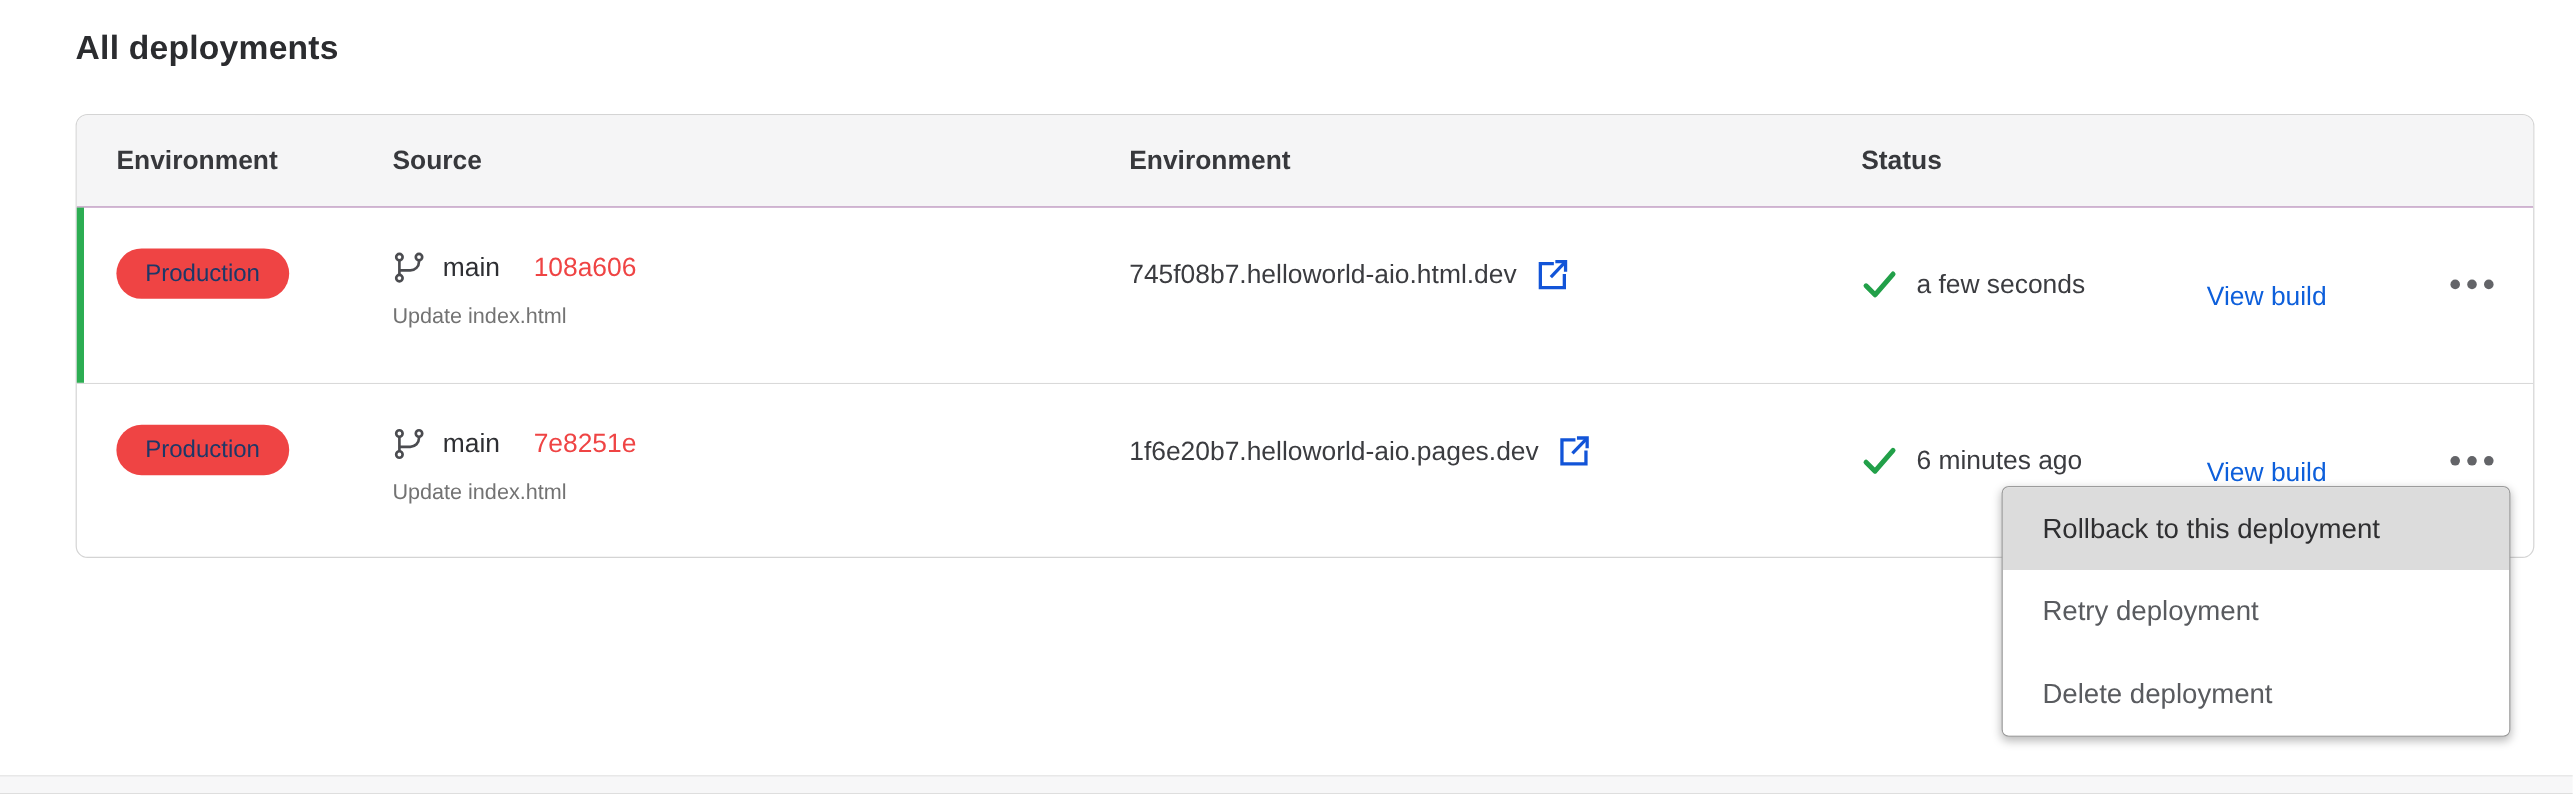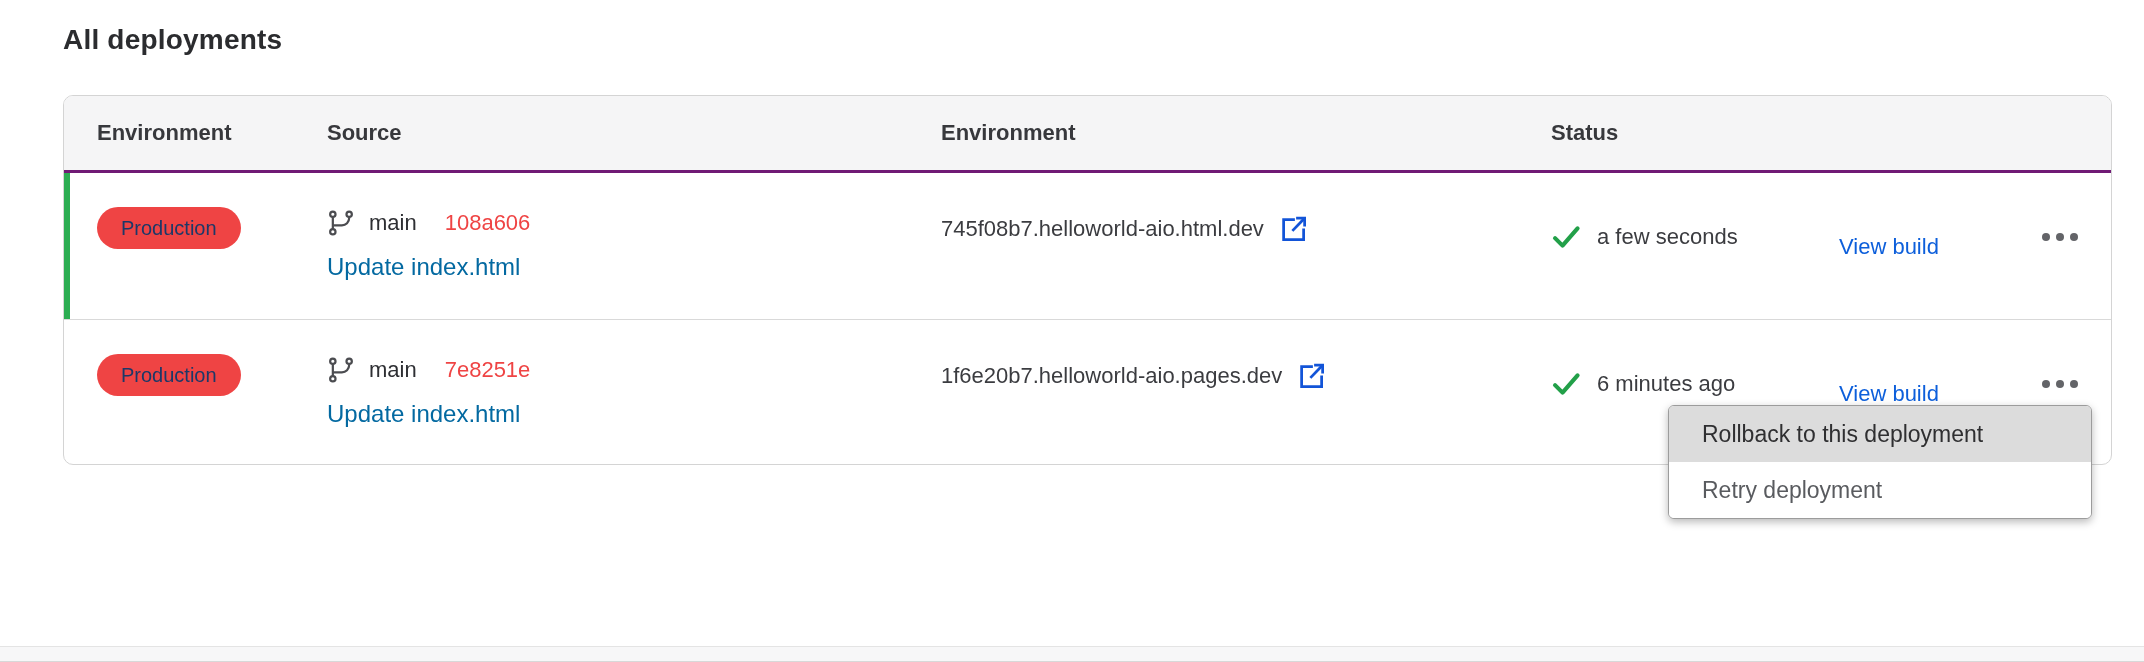--- a/index.html
+++ b/index.html
@@ -8,59 +8,59 @@
 
   .page-title { position:absolute; left:63px; top:24px; font-size:28px;
     font-weight:600; color:#2b2c2f; letter-spacing:0.2px; }
 
   
   .deploy-table { position:absolute; left:63px; top:95px; width:2049px;
     border:1px solid #d4d4d4; border-radius:10px; background:#fff; }
 
   .thead { display:grid; grid-template-columns:230px 614px 610px 1fr;
     height:77px; align-items:center; background:#f5f5f6;
-    border-bottom:3px solid #701a75; border-radius:9px 9px 0 0;
+    border-bottom:1px solid #701a75; border-radius:9px 9px 0 0;
     padding-left:33px; font-size:22px; font-weight:600; color:#37383c; }
 
   .trow { position:relative; display:grid; grid-template-columns:230px 614px 610px 1fr;
     height:146px; padding-left:33px; align-items:start; }
   .trow + .trow { border-top:1px solid #d9d9d9; height:145px; }
   .trow.current::before { content:""; position:absolute; left:0; top:0; bottom:0;
     width:6px; background:#2cad52; }
   .trow:last-child { border-radius:0 0 9px 9px; }
 
   .cell-env { padding-top:34px; }
   .badge { display:inline-block; background:#ef4444; color:#1c3868;
     font-size:20px; line-height:42px; padding:0 24px; border-radius:21px; }
 
   .cell-source { padding-top:36px; }
   .src-line1 { display:flex; align-items:center; font-size:22px; color:#2e2f33; }
   .branch-icon { width:28px; height:28px; margin-right:14px; flex:none; }
   .branch-name { font-weight:400; margin-right:28px; color:#2e2f33; }
   .commit-link { color:#ef4444; text-decoration:none; cursor:pointer; }
-  .src-line2 { margin-top:16px; font-size:24px; color:#0369a1; }
+  .src-line2 { margin-top:16px; font-size:18px; color:#737373; }
 
   .cell-deploy { padding-top:41px; display:flex; align-items:center;
     font-size:22px; color:#3b3c40; }
   .ext-icon { width:30px; height:30px; margin-left:14px; cursor:pointer; flex:none; }
 
   .cell-status { padding-top:41px; padding-right:33px; display:flex; align-items:center; }
   .check-icon { width:30px; height:30px; flex:none; margin-right:16px; }
   .status-time { width:242px; flex:none; font-size:22px; color:#3b3c40; }
   .view-build { width:167px; flex:none; font-size:22px; color:#0d5fdb;
     text-decoration:none; cursor:pointer;margin-top:20px; }
   .dots-btn { margin-left:auto; display:flex; gap:6px; align-items:center;
     cursor:pointer; padding:10px 0; }
   .dots-btn i { width:8px; height:8px; border-radius:50%; background:#636468; display:block; }
 
   
   .ctx-menu { position:absolute; left:1668px; top:405px; width:424px; z-index:20;
     background:#ffffff; border:1px solid #9c9c9c; border-radius:6px;
     box-shadow:0 3px 8px rgba(0,0,0,0.28); overflow:hidden; }
-  .ctx-item { height:56px; display:flex; align-items:center; padding-left:33px;
+  .ctx-item { height:69px; display:flex; align-items:center; padding-left:33px;
     font-size:23px; color:#595b5f; cursor:pointer; background:#fff; }
   .ctx-item.highlight { background:#dcdcdc; color:#2f2f31; }
 
   
   .bottom-strip { position:absolute; left:0; right:0; top:646px; height:16px;
     background:#f7f7f8; border-top:1px solid #e4e4e4; border-bottom:1px solid #d8d8d8; }
 </style>
 </head>
 <body>
 
@@ -157,15 +157,16 @@
           </span>
       </span>
     </div>
   </div>
 
 </div>
 
 <div class="ctx-menu">
   <div class="ctx-item highlight">Rollback to this deployment</div>
   <div class="ctx-item">Retry deployment</div>
+  <div class="ctx-item">Delete deployment</div>
 </div>
 
 <div class="bottom-strip"></div>
 
 </body></html>

